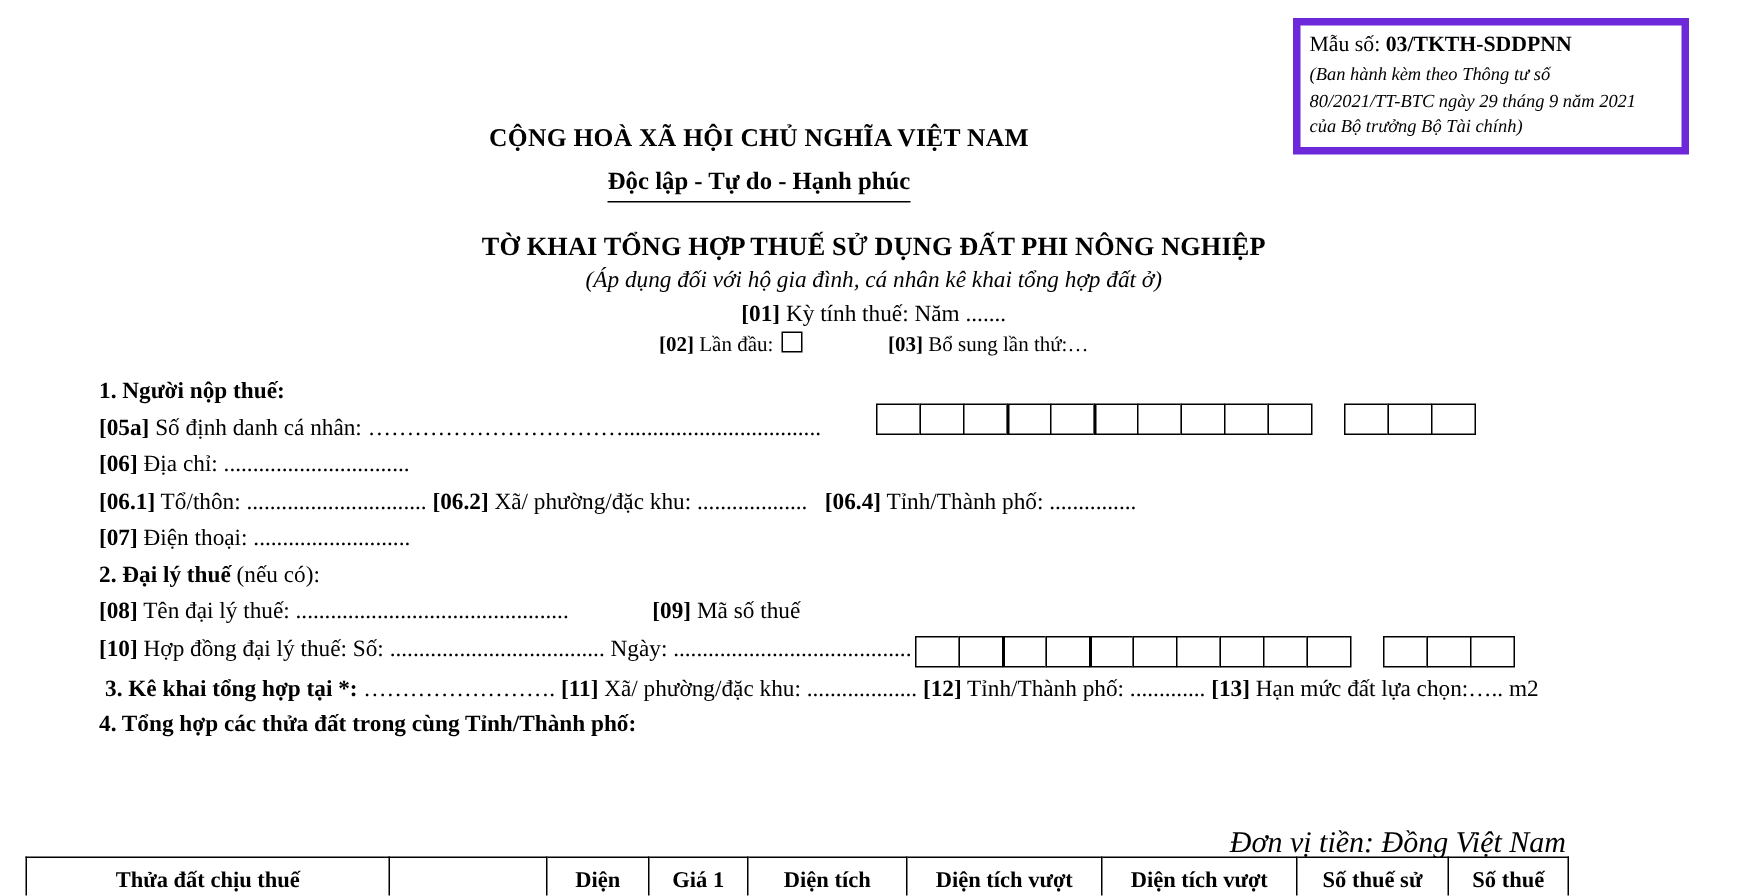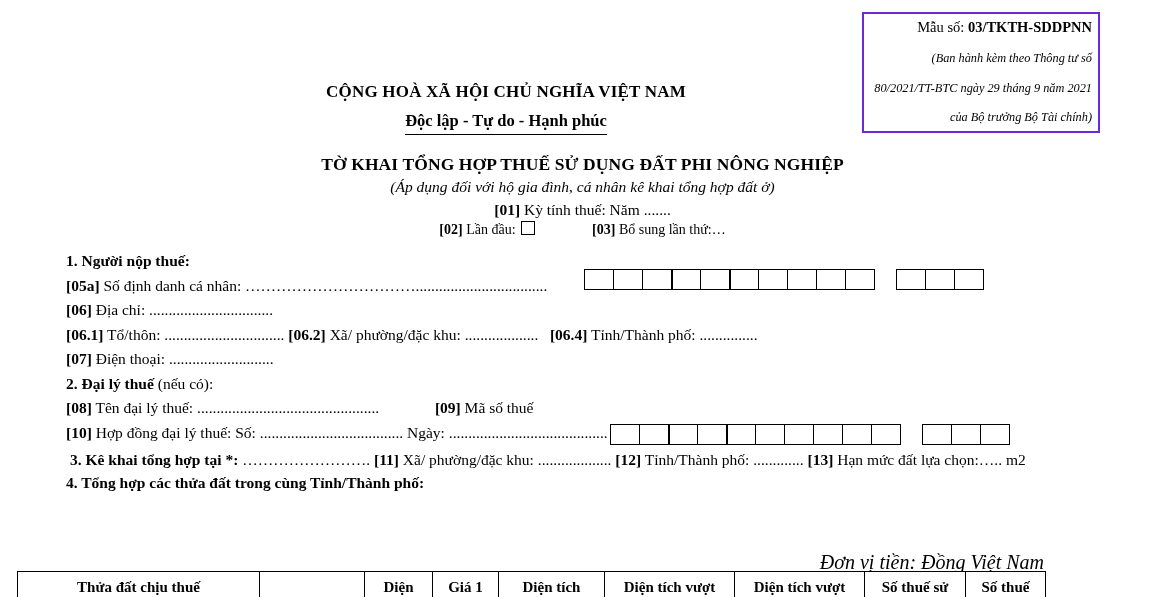--- a/index.html
+++ b/index.html
@@ -15,35 +15,35 @@
     font-family: "Liberation Serif", "DejaVu Serif", serif;
     color: #000000;
     font-size: 15.5px;
   }
 
   
   .form-code-box {
     position: absolute;
     left: 862px;
     top: 12px;
-    width: 238px;
+    width: 264px;
     box-sizing: border-box;
-    border: 2px solid #6d28d9;
+    border: 5px solid #6d28d9;
     padding: 5px 6px 6px 6px;
-    text-align: right;
+    text-align: left;
     line-height: 1.18;
   }
   .form-code-line1 {
     font-size: 14.5px;
   }
   .form-code-line1 b { font-weight: bold; }
   .form-code-sub {
     font-style: italic;
     font-size: 12.3px;
-    margin-top: 15px;
+    margin-top: 3px;
   }
 
   
   .national {
     position: absolute;
     left: 0;
     top: 82px;
     width: 1012px;
     text-align: center;
     font-family: Liberation Serif, serif;

